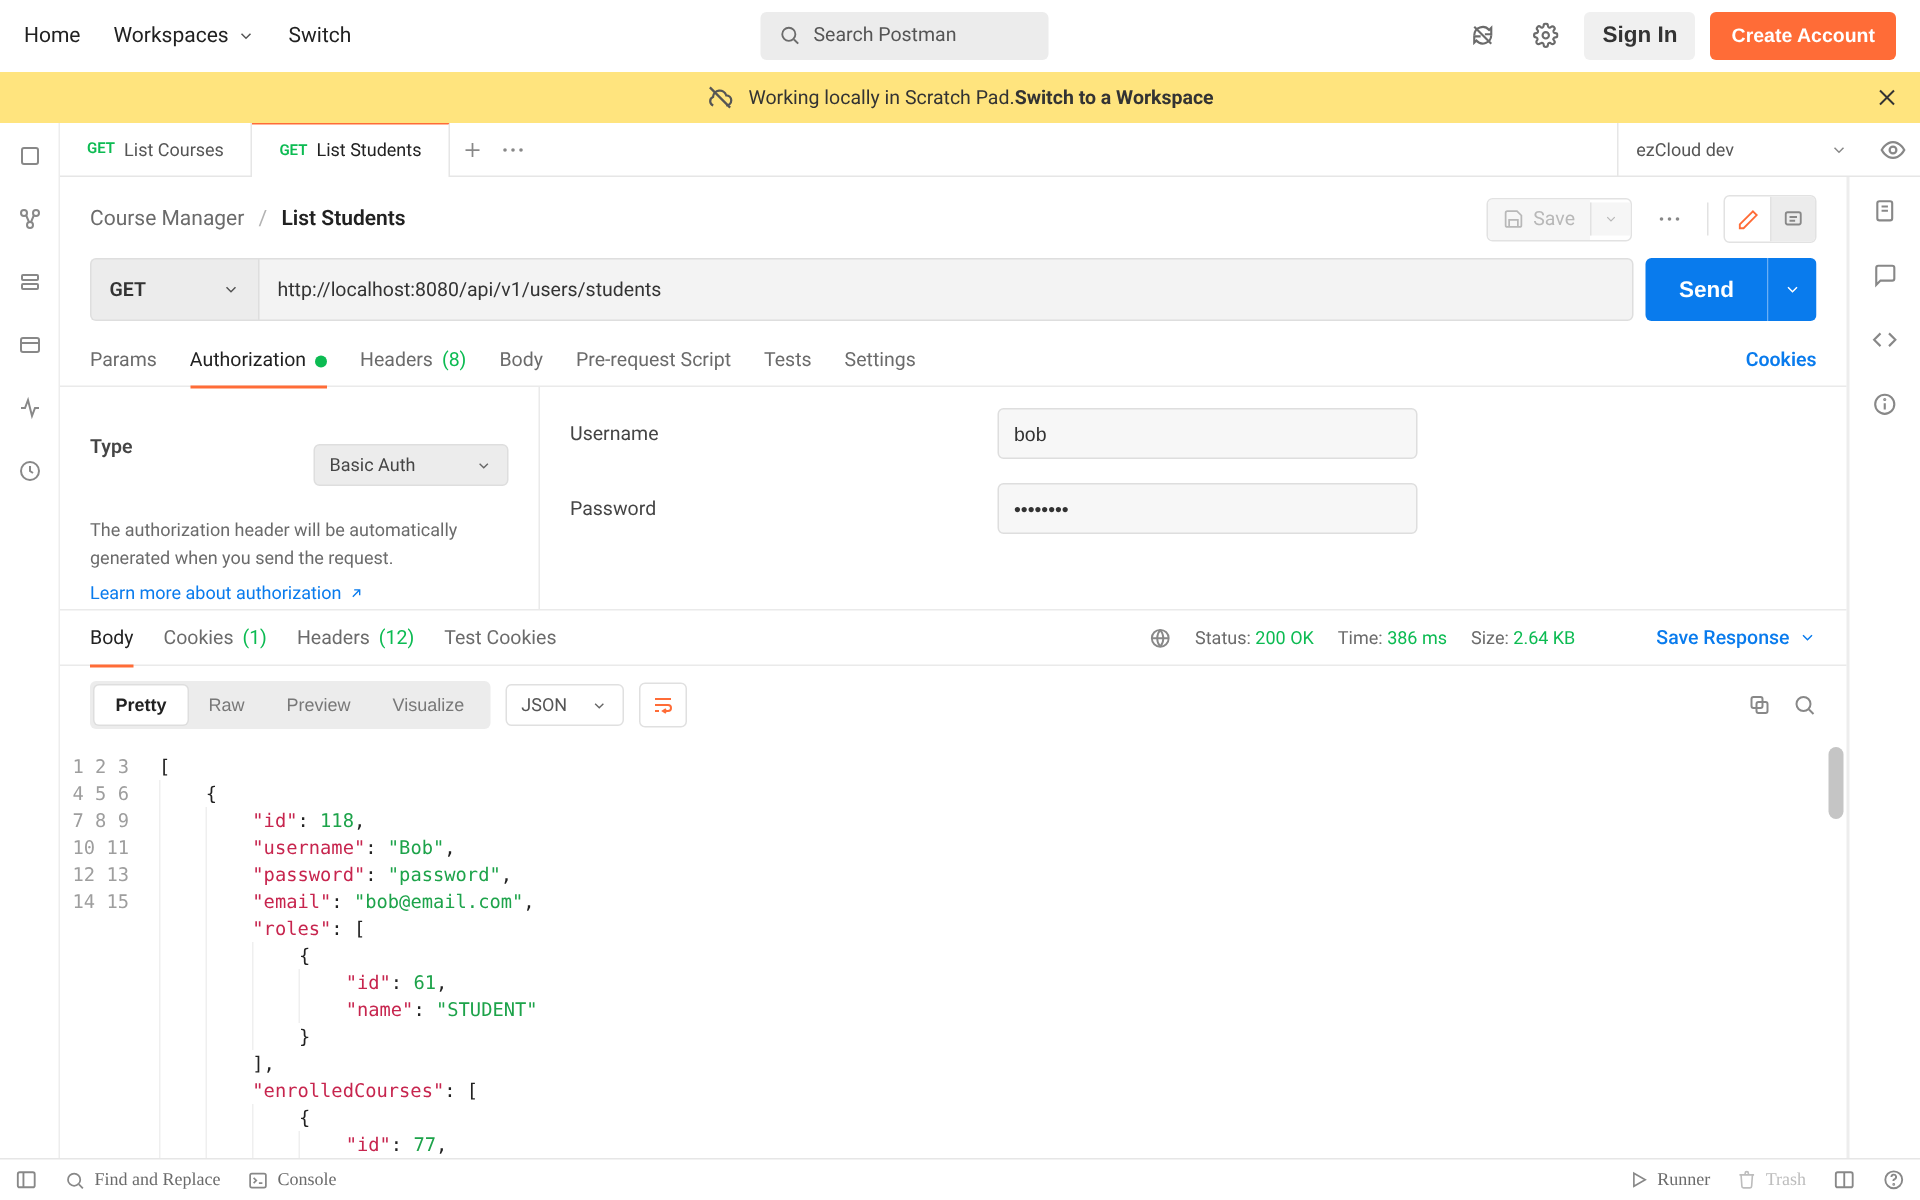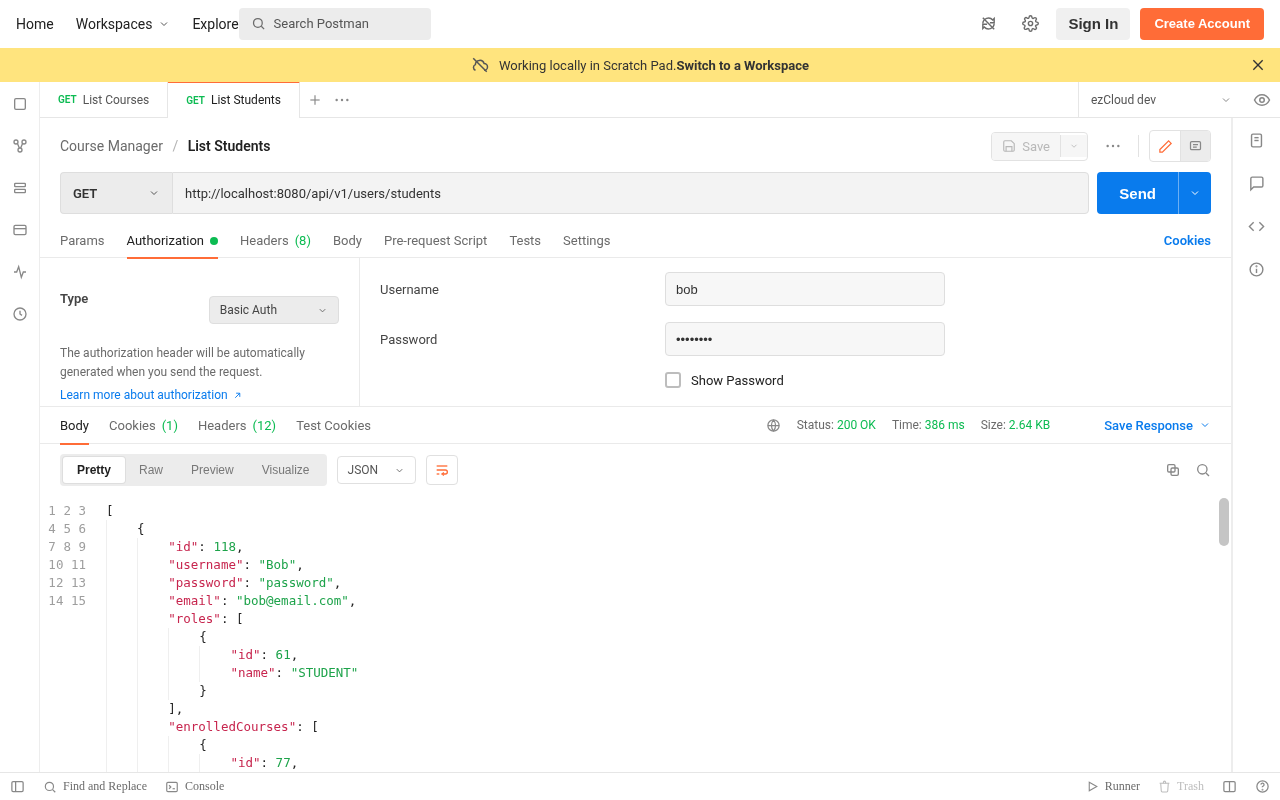--- a/index.html
+++ b/index.html
@@ -2,21 +2,21 @@
 <html><head>
 <meta charset="utf-8">
 <style>
   * { box-sizing: border-box; margin: 0; padding: 0; }
   html, body { width: 1280px; height: 800px; font-family: -apple-system, BlinkMacSystemFont, "Segoe UI", Roboto, Helvetica, Arial, sans-serif; font-size: 13px; color: #212121; overflow: hidden; background:#fff; }
   
   .topbar { display:flex; align-items:center; height:48px; padding:0 16px; border-bottom:1px solid transparent; }
   .topbar-left { display:flex; align-items:center; gap:22px; }
   .topbar-left a { color:#212121; text-decoration:none; font-size:14px; }
   .ws { display:flex; align-items:center; gap:6px; }
-  .topbar-center { flex:1; display:flex; }
+  .topbar-center { flex:1; display:flex; justify-content:center; }
   .search-box { background:#ececec; border-radius:4px; height:32px; width:192px; display:flex; align-items:center; padding:0 12px; gap:8px; color:#555; }
   .topbar-right { display:flex; align-items:center; gap:10px; }
   .icon-btn { width:32px; height:32px; display:flex; align-items:center; justify-content:center; border-radius:4px; color:#555; }
   .signin-btn { background:#f0f0f0; border:none; height:32px; padding:0 12px; border-radius:4px; font-size:15px; font-weight:600; color:#333; }
   .create-btn { background:#ff6c37; border:none; height:32px; padding:0 14px; border-radius:4px; font-size:13px; font-weight:600; color:#fff; }
   
   .banner { background:#ffe47e; height:34px; display:flex; align-items:center; justify-content:center; position:relative; font-size:13px; color:#333; }
   .banner .close { position:absolute; right:14px; }
   .banner b { font-weight:700; }
   .banner-icon { margin-right:10px; display:flex; }
@@ -123,21 +123,21 @@
 
 <div class="topbar">
   <div class="topbar-left">
     <a>Home</a>
     <a class="ws">
       <span>Workspaces</span>
       <svg width="12" height="12" viewBox="0 0 24 24" fill="none" stroke="#555" stroke-width="2">
           <polyline points="6 9 12 15 18 9"></polyline>
         </svg>
     </a>
-    <a>Explore</a>
+    <a>Switch</a>
   </div>
   <div class="topbar-center">
     <div class="search-box">
       <svg width="15" height="15" viewBox="0 0 24 24" fill="none" stroke="#6b6b6b" stroke-width="2">
           <circle cx="11" cy="11" r="7"></circle>
           <line x1="21" y1="21" x2="16.5" y2="16.5"></line>
         </svg>
       <span>Search Postman</span>
     </div>
   </div>
@@ -366,27 +366,20 @@
           </div>
           <div class="auth-right">
             <div class="field-row">
               <label>Username</label>
               <input class="text-input" value="bob" style="">
             </div>
             <div class="field-row">
               <label>Password</label>
               <input class="text-input" value="••••••••" style="">
             </div>
-            <div class="field-row">
-              <label></label>
-              <div class="show-row">
-                <div class="checkbox"></div>
-                <span>Show Password</span>
-              </div>
-            </div>
           </div>
         </div>
 
         <div class="resp-tabs">
           <div class="resp-tab active">Body</div>
           <div class="resp-tab">
             <span>Cookies</span>
             <span class="hcount">(1)</span>
           </div>
           <div class="resp-tab">

